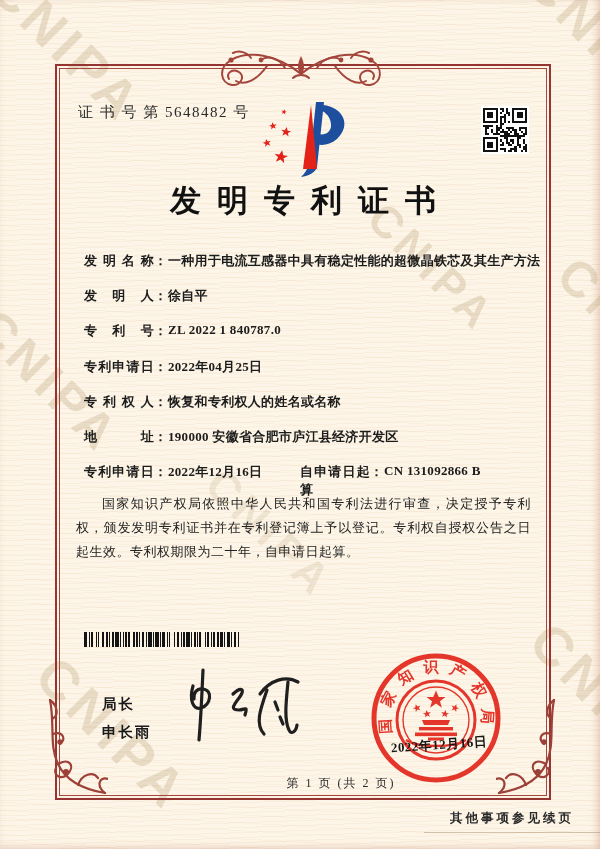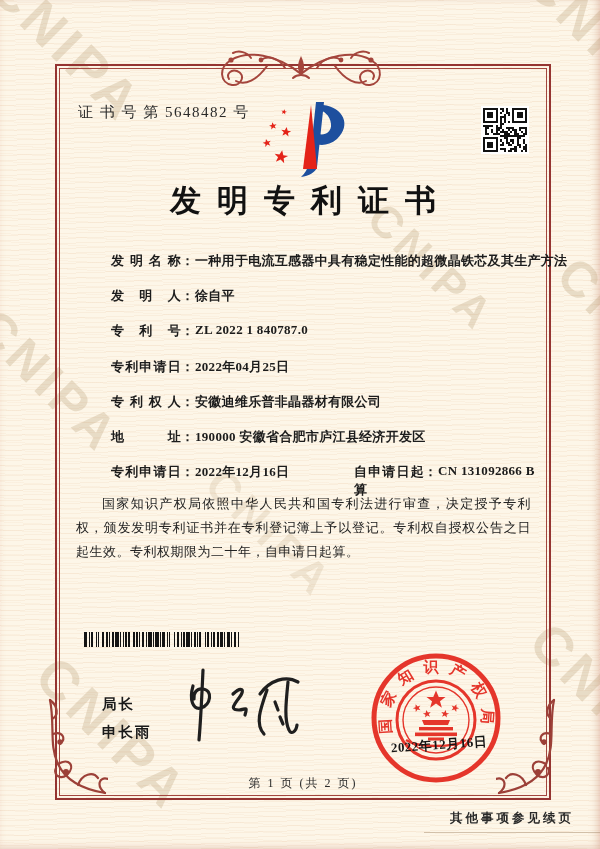--- a/index.html
+++ b/index.html
@@ -32,21 +32,21 @@
   }
   .qr{position:absolute;left:481px;top:106px;width:48px;height:48px;background:#fff;padding:2px;box-sizing:border-box;}
   .logo{position:absolute;left:253px;top:99px;width:100px;height:80px;}
   .title{
     position:absolute;left:55px;top:180px;width:496px;
     text-align:center;font-size:31px;font-weight:700;color:#111;
     letter-spacing:16px;text-indent:16px;margin:0;
   }
   .fields{position:absolute;left:84px;top:252px;width:448px;}
   .frow{height:35.2px;display:flex;align-items:flex-start;font-size:13px;font-weight:700;letter-spacing:0.3px;}
-  .flabel{display:inline-block;width:70px;text-align:justify;text-align-last:justify;flex:0 0 70px;margin-left:27px;}
+  .flabel{display:inline-block;width:70px;text-align:justify;text-align-last:justify;flex:0 0 70px;}
   .fcolon{flex:0 0 14px;}
   .fvalue{white-space:nowrap;}
   .fvalue.fixedw{flex:0 0 132px;}
   .paras{
     position:absolute;left:76px;top:492px;width:455px;
     font-size:13px;line-height:24px;color:#222;font-weight:500;
   }
   .paras p{margin:0;text-indent:2em;text-align:justify;letter-spacing:0.5px;}
   .barcode{position:absolute;left:84px;top:632px;width:156px;height:15px;}
   .director{
@@ -57,21 +57,21 @@
   .director div{margin-bottom:9px;}
   .signature{position:absolute;left:185px;top:662px;width:130px;height:85px;}
   .seal{position:absolute;left:368px;top:650px;width:136px;height:136px;}
   .seal-date{
     position:absolute;left:374px;top:736px;width:130px;text-align:center;
     font-size:13px;font-weight:700;color:#161616;letter-spacing:0.5px;
     transform:rotate(-4deg);white-space:nowrap;
   }
   .page-info{
     position:absolute;left:55px;top:775px;width:496px;text-align:center;
-    font-size:12px;letter-spacing:2px;color:#2a2a2a;
+    font-size:12px;letter-spacing:2px;color:#2a2a2a;padding-left:38px;
   }
   .continuation{
     position:absolute;left:0;top:808px;width:600px;text-align:right;
   }
   .continuation span{
     display:inline-block;font-size:12.5px;letter-spacing:3px;color:#2a2a2a;font-weight:600;
     padding:0 26px 5px 26px;border-bottom:1px solid rgba(160,130,100,0.45);
   }
 </style>
 </head>
@@ -403,21 +403,21 @@
       <span class="fvalue">ZL 2022 1 840787.0</span>
     </div>
     <div class="frow">
       <span class="flabel">专利申请日</span>
       <span class="fcolon">：</span>
       <span class="fvalue">2022年04月25日</span>
     </div>
     <div class="frow">
       <span class="flabel">专利权人</span>
       <span class="fcolon">：</span>
-      <span class="fvalue">安徽迪维乐普非晶器材有限公司</span>
+      <span class="fvalue">恢复和专利权人的姓名或名称</span>
     </div>
     <div class="frow">
       <span class="flabel">地址</span>
       <span class="fcolon">：</span>
       <span class="fvalue">190000 安徽省合肥市庐江县经济开发区</span>
     </div>
     <div class="frow">
       <span class="flabel">专利申请日</span>
       <span class="fcolon">：</span>
       <span class="fvalue fixedw">2022年12月16日</span>

